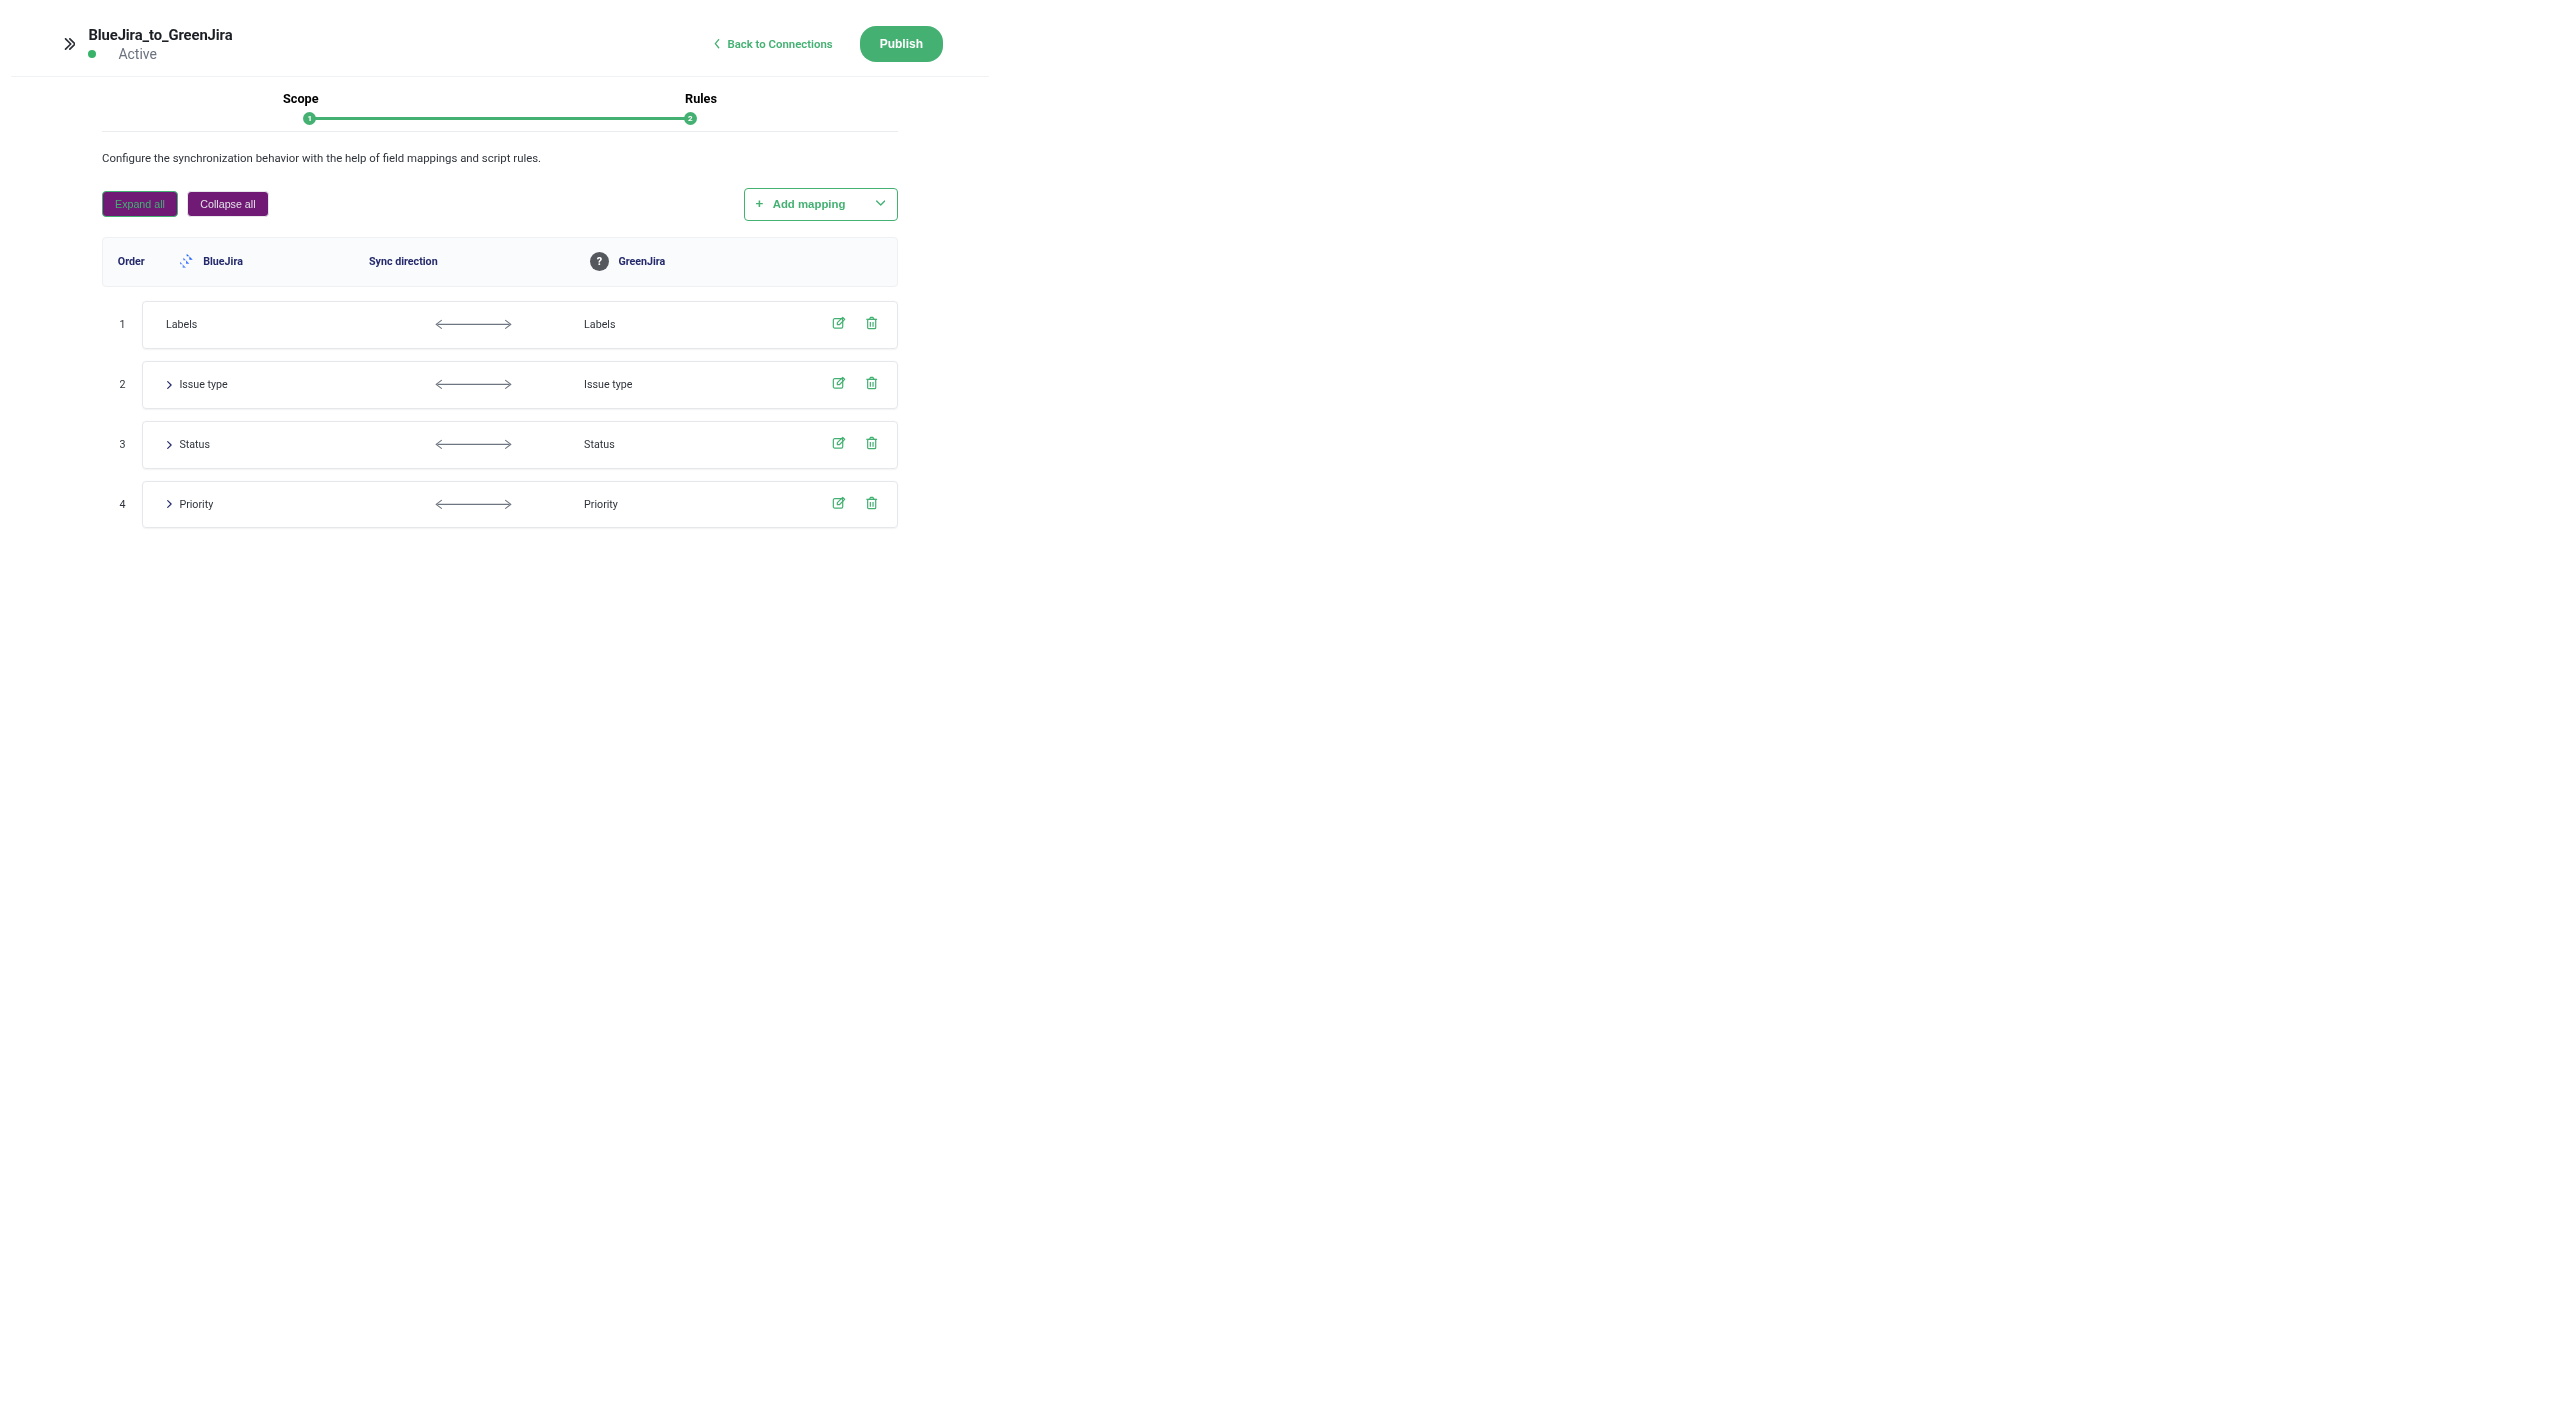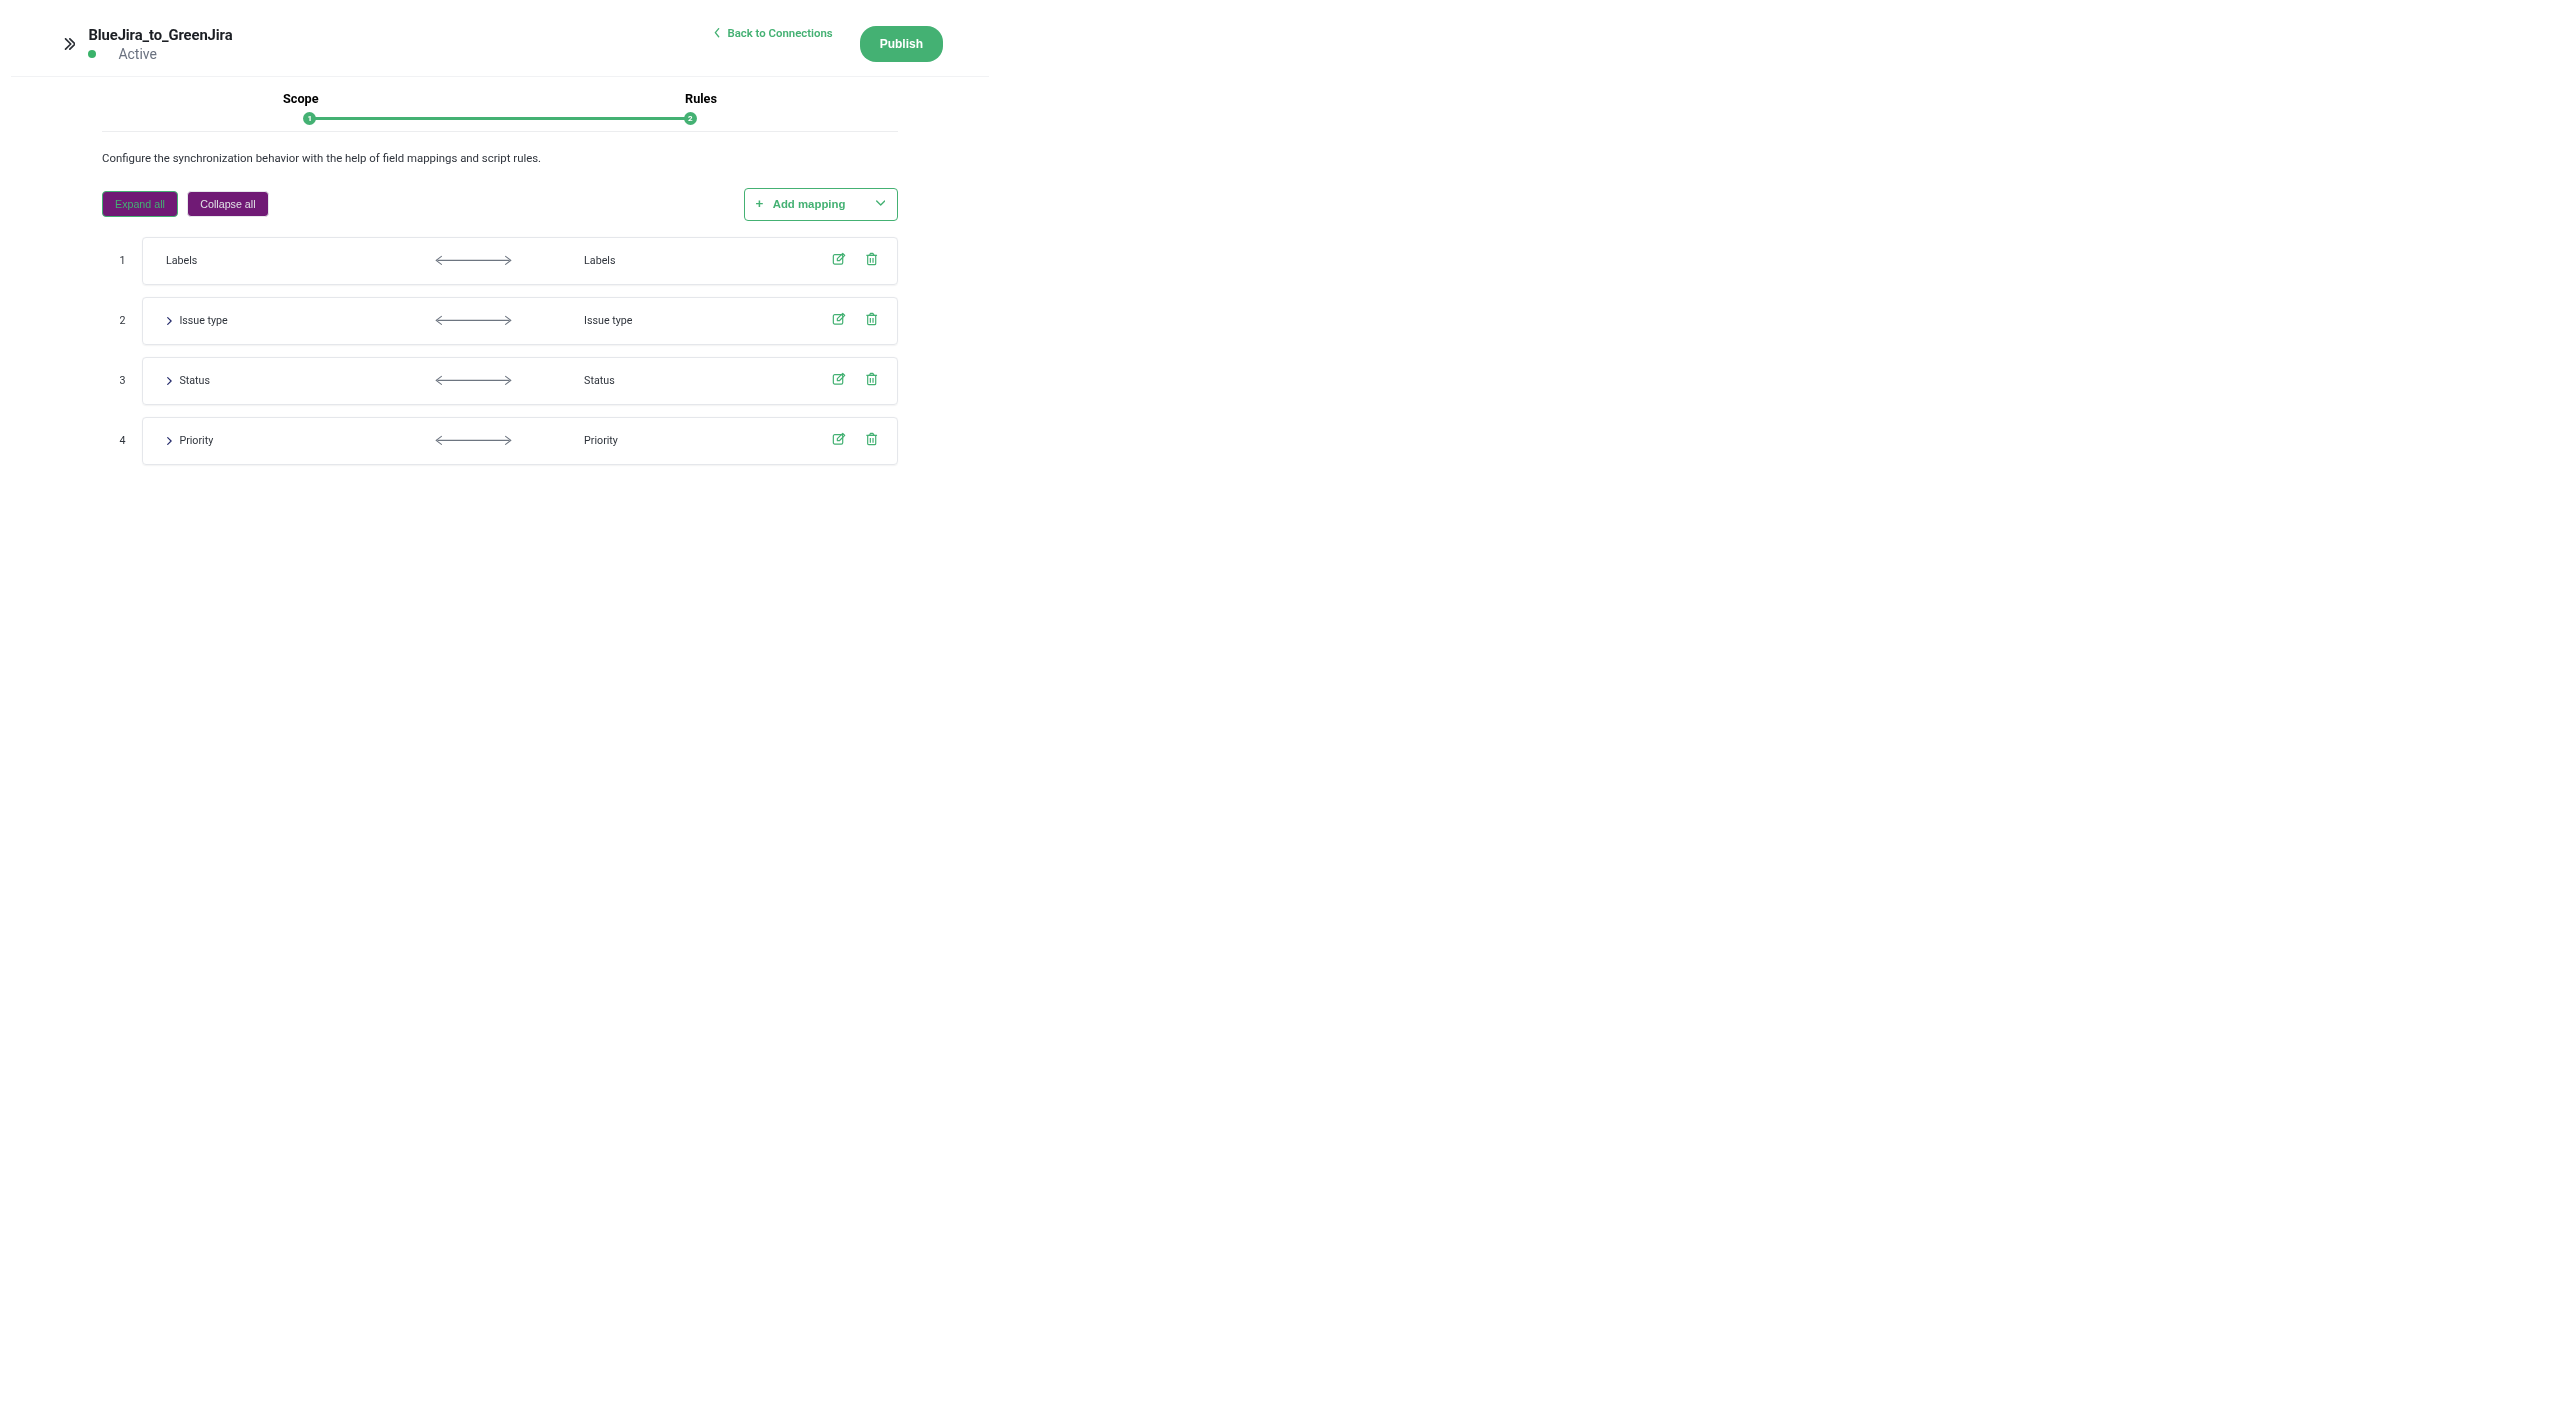--- a/index.html
+++ b/index.html
@@ -33,21 +33,21 @@
     padding: 25.5px 46px 13.4px 52px;
     border-bottom: 0.7px solid #f1f2f4;
     gap: 13.4px;
   }
   .chev-right { display:flex; align-items:center; }
   .chev-right svg { width:12px; height:12px; stroke: #2b2f36; }
   .title-block { display:flex; flex-direction:column; }
   .title { font-size: 14.8px; font-weight: 700; color:#1c1f24; letter-spacing:-0.1px; }
   .status-line { display:flex; align-items:center; gap:22px; margin-top:2.7px; color: var(--grey-muted); font-size:14px; }
   .status-dot { width:8px; height:8px; border-radius:50%; background: #3ab36a; display:inline-block; }
-  .header-right { margin-left:auto; display:flex; align-items:flex-start; gap:27px; }
+  .header-right { margin-left:auto; display:flex; align-items:center; gap:27px; }
   .back-link { color: var(--green); font-weight:600; font-size:11.4px; display:flex; align-items:center; gap:6.7px; cursor:pointer; }
   .back-link svg { width:6.7px; height:9.4px; stroke: var(--green); }
   .publish-btn {
     background: var(--green);
     color:#fff;
     border:none;
     border-radius:16px;
     padding: 10.7px 20px;
     font-size:12px;
     font-weight:600;
@@ -249,20 +249,37 @@
         <span class="plus">+</span>
         <span>Add mapping</span>
         <span class="sep"></span>
         <svg viewBox="0 0 14 14">
             <use href="#chev-down-g"></use>
           </svg>
       </button>
     </div>
 
     <div class="table">
+      <div class="thead">
+        <div>Order</div>
+        <div class="src">
+          <span class="jira-ico">
+            <svg viewBox="0 0 26 26">
+                <use href="#jira-g"></use>
+              </svg>
+          </span>
+          <span>BlueJira</span>
+        </div>
+        <div>Sync direction</div>
+        <div class="dst">
+          <span class="help-badge">?</span>
+          <span>GreenJira</span>
+        </div>
+        <div></div>
+      </div>
 
       <div class="tbody" id="tbody">
   <div class="trow-wrap">
     <div class="order-cell">1</div>
     <div class="trow">
       <div class="src-cell">
 
         <span>Labels</span>
       </div>
       <div class="sync-arrow">

